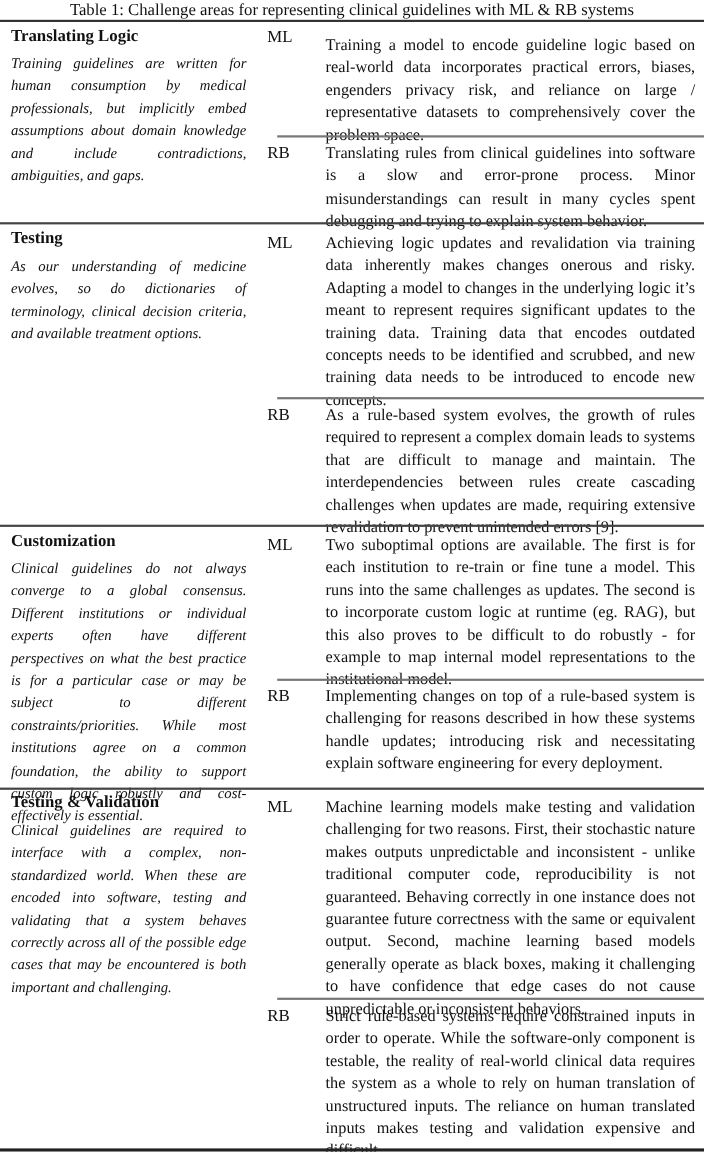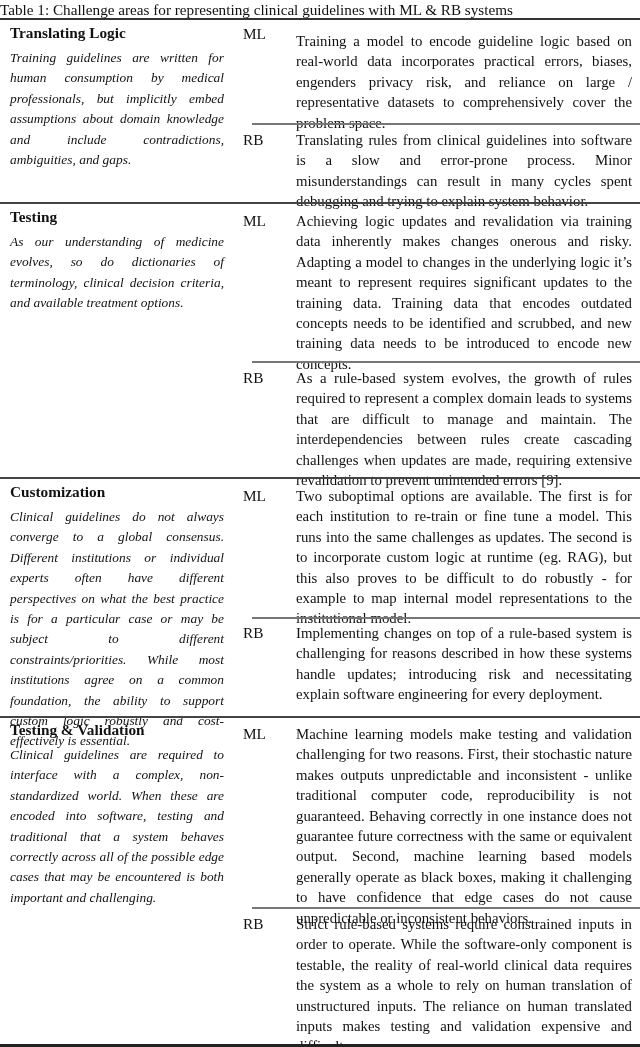--- a/index.html
+++ b/index.html
@@ -3,21 +3,21 @@
 <meta charset="utf-8">
 <style>
   html, body { margin: 0; padding: 0; background: #ffffff; }
   body {
     width: 640px; height: 1047px; overflow: hidden; position: relative;
     font-family: "Liberation Serif", "DejaVu Serif", serif;
     color: #111111;
   }
   .caption {
     position: absolute; left: 0; top: 0; width: 640px; height: 35px;
-    font-size: 15.2px; line-height: 19px; white-space: nowrap;
+    text-align: center; font-size: 15.2px; line-height: 19px; white-space: nowrap;
   }
   .rule-top { position: absolute; left: 0; width: 640px; top: 18px; height: 2px; background: #333; }
   .rule-sec { position: absolute; left: 0; width: 640px; height: 2px; background: #444; }
   .rule-bottom { position: absolute; left: 0; width: 640px; top: 1044px; height: 3px; background: #222; }
   .rule-inner { position: absolute; left: 252px; width: 388px; height: 1.5px; background: #777; }
 
   .sec-title {
     position: absolute; left: 10px; font-weight: bold; font-size: 15.3px; line-height: 20px;
     white-space: nowrap;
     text-align: right;
@@ -68,20 +68,20 @@
   <div class="sys-label" style="top:486px">ML</div>
   <div class="sys-text" style="top:486px">Two suboptimal options are available. The first is for each institution to re-train or fine tune a model. This runs into the same challenges as updates. The second is to incorporate custom logic at runtime (eg. RAG), but this also proves to be difficult to do robustly - for example to map internal model representations to the institutional model.</div>
   <div class="rule-inner" style="top:617px"></div>
   <div class="sys-label" style="top:623px">RB</div>
   <div class="sys-text" style="top:623px">Implementing changes on top of a rule-based system is challenging for reasons described in how these systems handle updates; introducing risk and necessitating explain software engineering for every deployment.</div>
 </div>
 <div class="rule-sec" style="top:716px"></div>
 
 <div>
   <div class="sec-title" style="top:720px">Testing &amp; Validation</div>
-  <div class="sec-desc" style="top:745px">Clinical guidelines are required to interface with a complex, non-standardized world. When these are encoded into software, testing and traditional that a system behaves correctly across all of the possible edge cases that may be encountered is both important and challenging.</div>
+  <div class="sec-desc" style="top:745px">Clinical guidelines are required to interface with a complex, non-standardized world. When these are encoded into software, testing and validating that a system behaves correctly across all of the possible edge cases that may be encountered is both important and challenging.</div>
   <div class="sys-label" style="top:724px">ML</div>
   <div class="sys-text" style="top:724px">Machine learning models make testing and validation challenging for two reasons. First, their stochastic nature makes outputs unpredictable and inconsistent - unlike traditional computer code, reproducibility is not guaranteed. Behaving correctly in one instance does not guarantee future correctness with the same or equivalent output. Second, machine learning based models generally operate as black boxes, making it challenging to have confidence that edge cases do not cause unpredictable or inconsistent behaviors.</div>
   <div class="rule-inner" style="top:907px"></div>
   <div class="sys-label" style="top:914px">RB</div>
   <div class="sys-text" style="top:914px">Strict rule-based systems require constrained inputs in order to operate. While the software-only component is testable, the reality of real-world clinical data requires the system as a whole to rely on human translation of unstructured inputs. The reliance on human translated inputs makes testing and validation expensive and difficult.</div>
 </div>
 <div class="rule-bottom"></div>
 
 </body></html>

